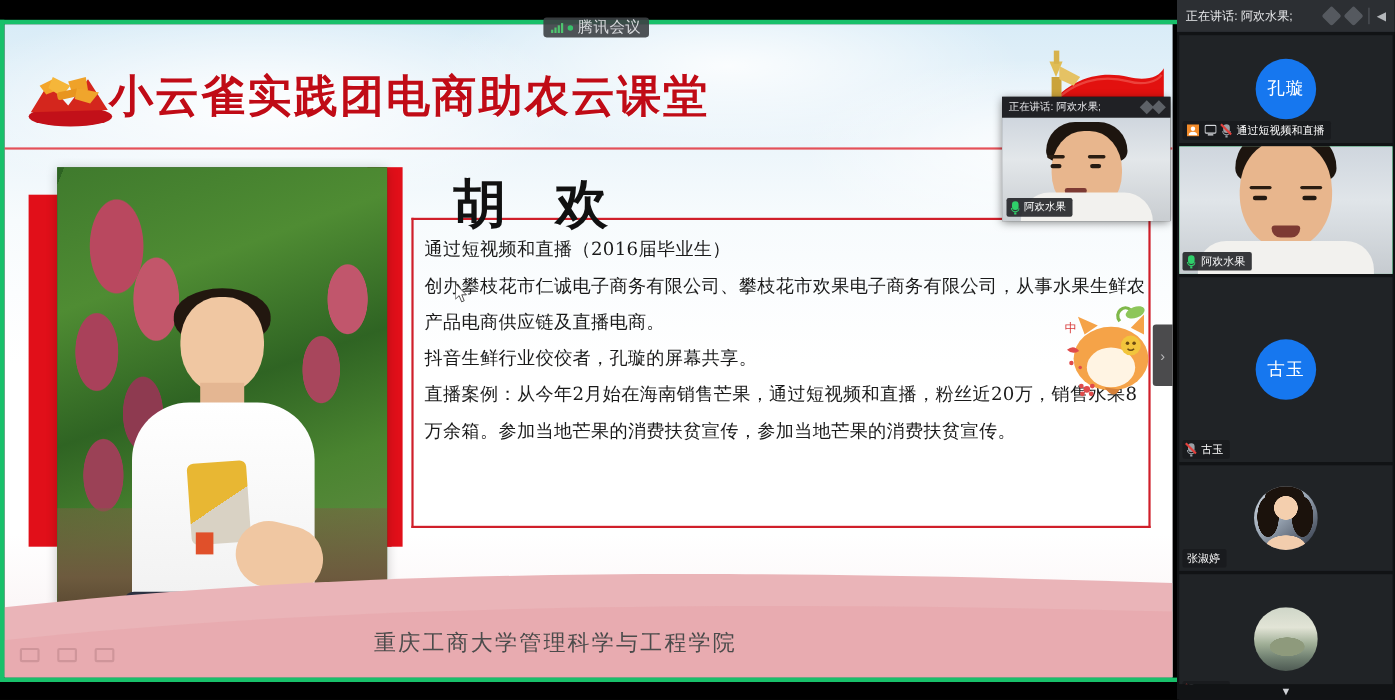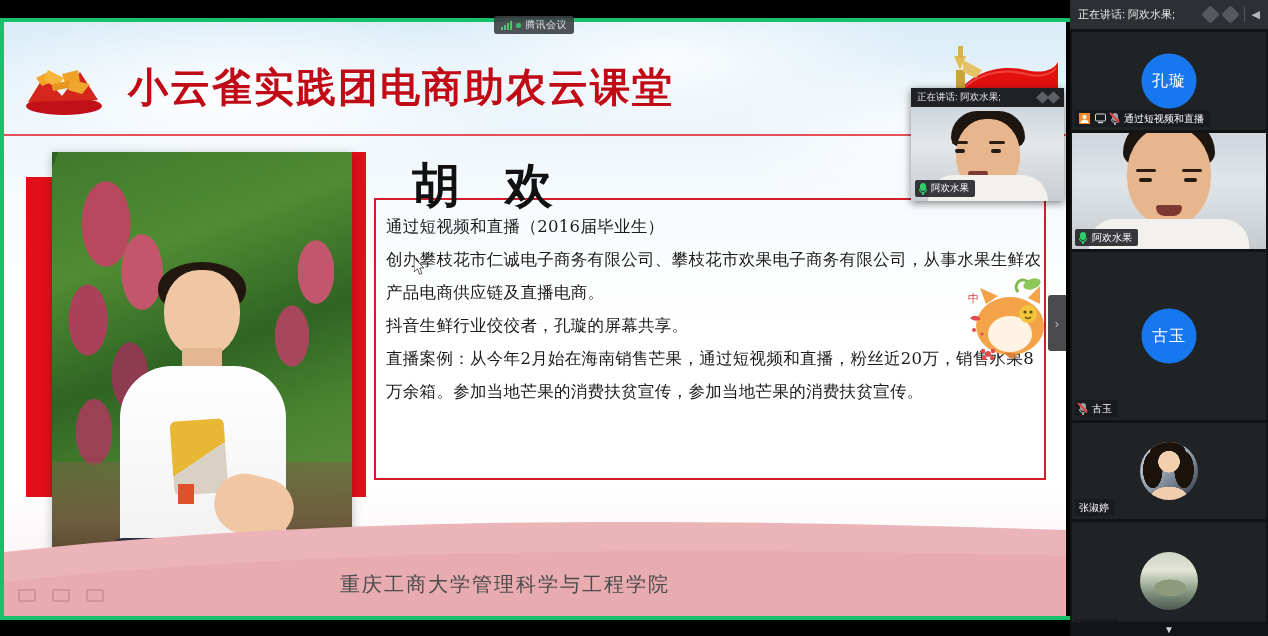--- a/index.html
+++ b/index.html
@@ -21,21 +21,21 @@
            background:linear-gradient(to bottom,#d9ecf7 0%,#e8f3fa 14%,#f7fbfd 30%,#ffffff 52%,#ffffff 78%,#f7eef0 100%); }
 
   
   .cloudwash { position:absolute; left:0; top:0; width:100%; height:210px;
     background:radial-gradient(ellipse 420px 130px at 22% 35%, rgba(255,255,255,.95), rgba(255,255,255,0) 70%),
                radial-gradient(ellipse 380px 110px at 62% 18%, rgba(255,255,255,.85), rgba(255,255,255,0) 70%),
                radial-gradient(ellipse 300px 120px at 88% 55%, rgba(255,255,255,.8), rgba(255,255,255,0) 70%);
     pointer-events:none; }
 
   
-  #slide-title { position:absolute; left:124px; top:38px; font-size:40px; font-weight:bold;
+  #slide-title { position:absolute; left:95px; top:38px; font-size:40px; font-weight:bold;
     color:#c00b16; letter-spacing:2px; font-family:"DejaVu Sans","Liberation Sans",sans-serif;
     text-shadow:0 1px 0 rgba(255,255,255,.6); white-space:nowrap;text-align:right; }
 
   
   #party-emblem { position:absolute; left:14px; top:44px; width:88px; height:50px; }
 
   
   .header-rule { position:absolute; left:0; top:112px; width:1062px; height:2px; background:#e2323c; opacity:.85; }
 
   
@@ -114,21 +114,21 @@
   
   #tm-badge { position:absolute; left:494px; top:16px; z-index:8; height:18px; padding:0 7px;
      background:rgba(60,64,68,.9); border-radius:3px; display:flex; align-items:center; gap:4px; }
   #tm-badge .bars { display:flex; align-items:flex-end; gap:1px; height:9px; }
   #tm-badge .bars i { display:block; width:2px; background:#4ec46e; }
   #tm-badge .bars i:nth-child(1){height:3px}
   #tm-badge .bars i:nth-child(2){height:5px}
   #tm-badge .bars i:nth-child(3){height:7px}
   #tm-badge .bars i:nth-child(4){height:9px}
   #tm-badge .dot { width:5px; height:5px; border-radius:50%; background:#36c26a; }
-  #tm-badge span.t { font-size:10px; color:#d7d9dc; letter-spacing:.5px; }
+  #tm-badge span.t { font-size:14px; color:#d7d9dc; letter-spacing:.5px; }
 
   
   #float-video { position:absolute; left:911px; top:88px; width:153px; height:113px; z-index:20;
       box-shadow:0 2px 8px rgba(0,0,0,.5); background:#000; }
   #float-video .fv-head { height:19px; background:rgba(34,36,40,.93); display:flex; align-items:center;
       padding:0 6px; gap:6px; }
   #float-video .fv-head .t { font-size:9.5px; color:#e6e7ea; white-space:nowrap; }
   #float-video .fv-head .drag { margin-left:auto; display:flex; gap:2px; }
   #float-video .fv-head .drag b { display:block; width:9px; height:9px; background:#5d6167; transform:rotate(45deg); }
   #float-video .fv-body { position:relative; height:94px; overflow:hidden;

